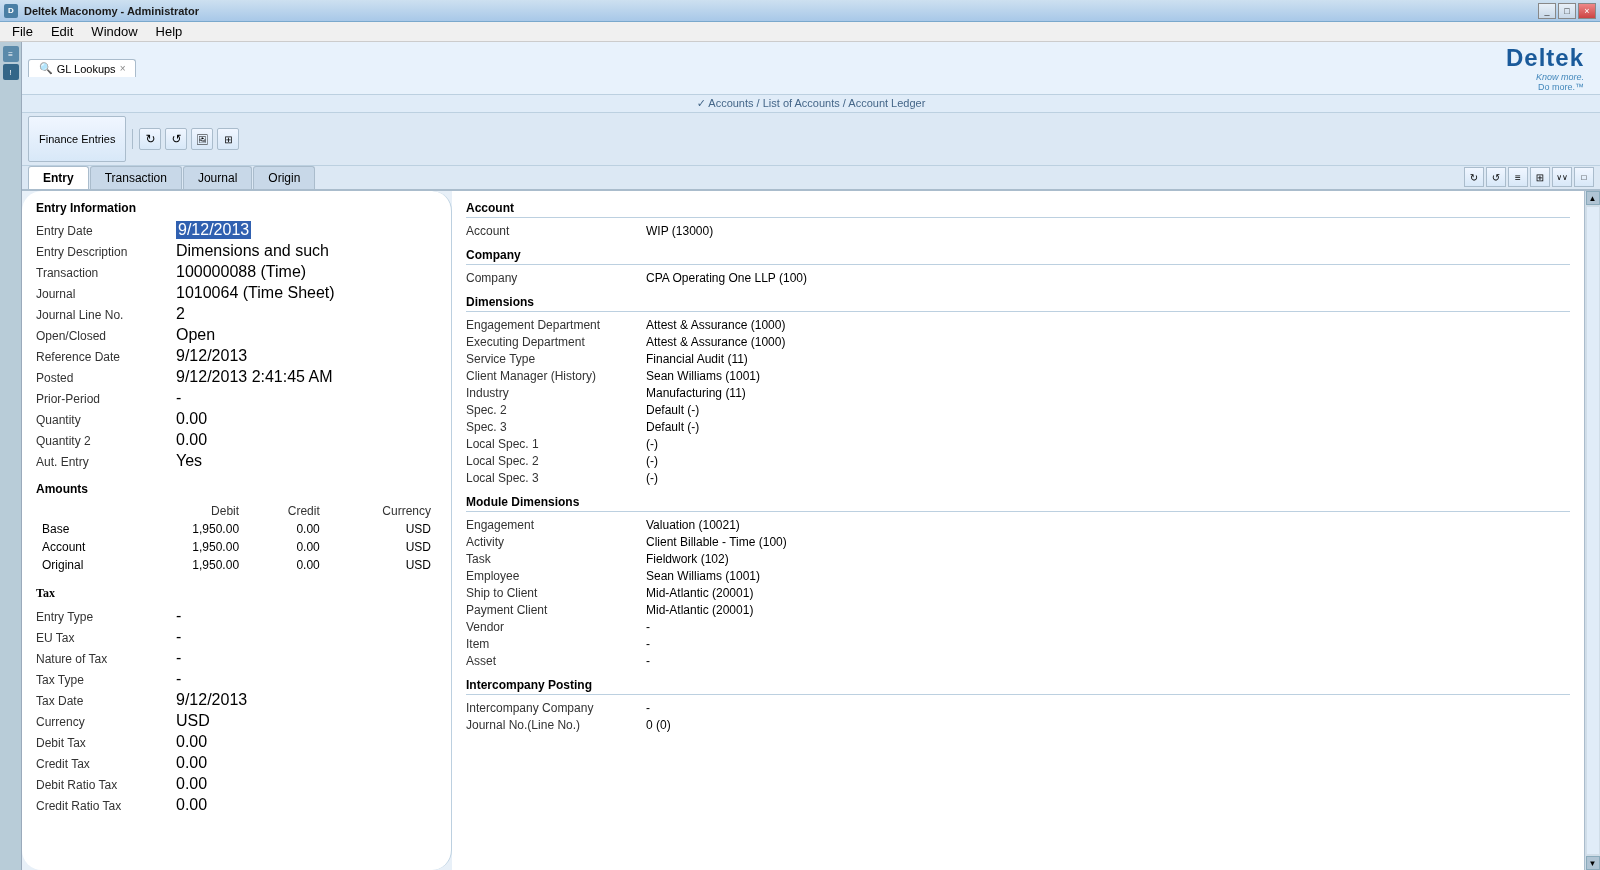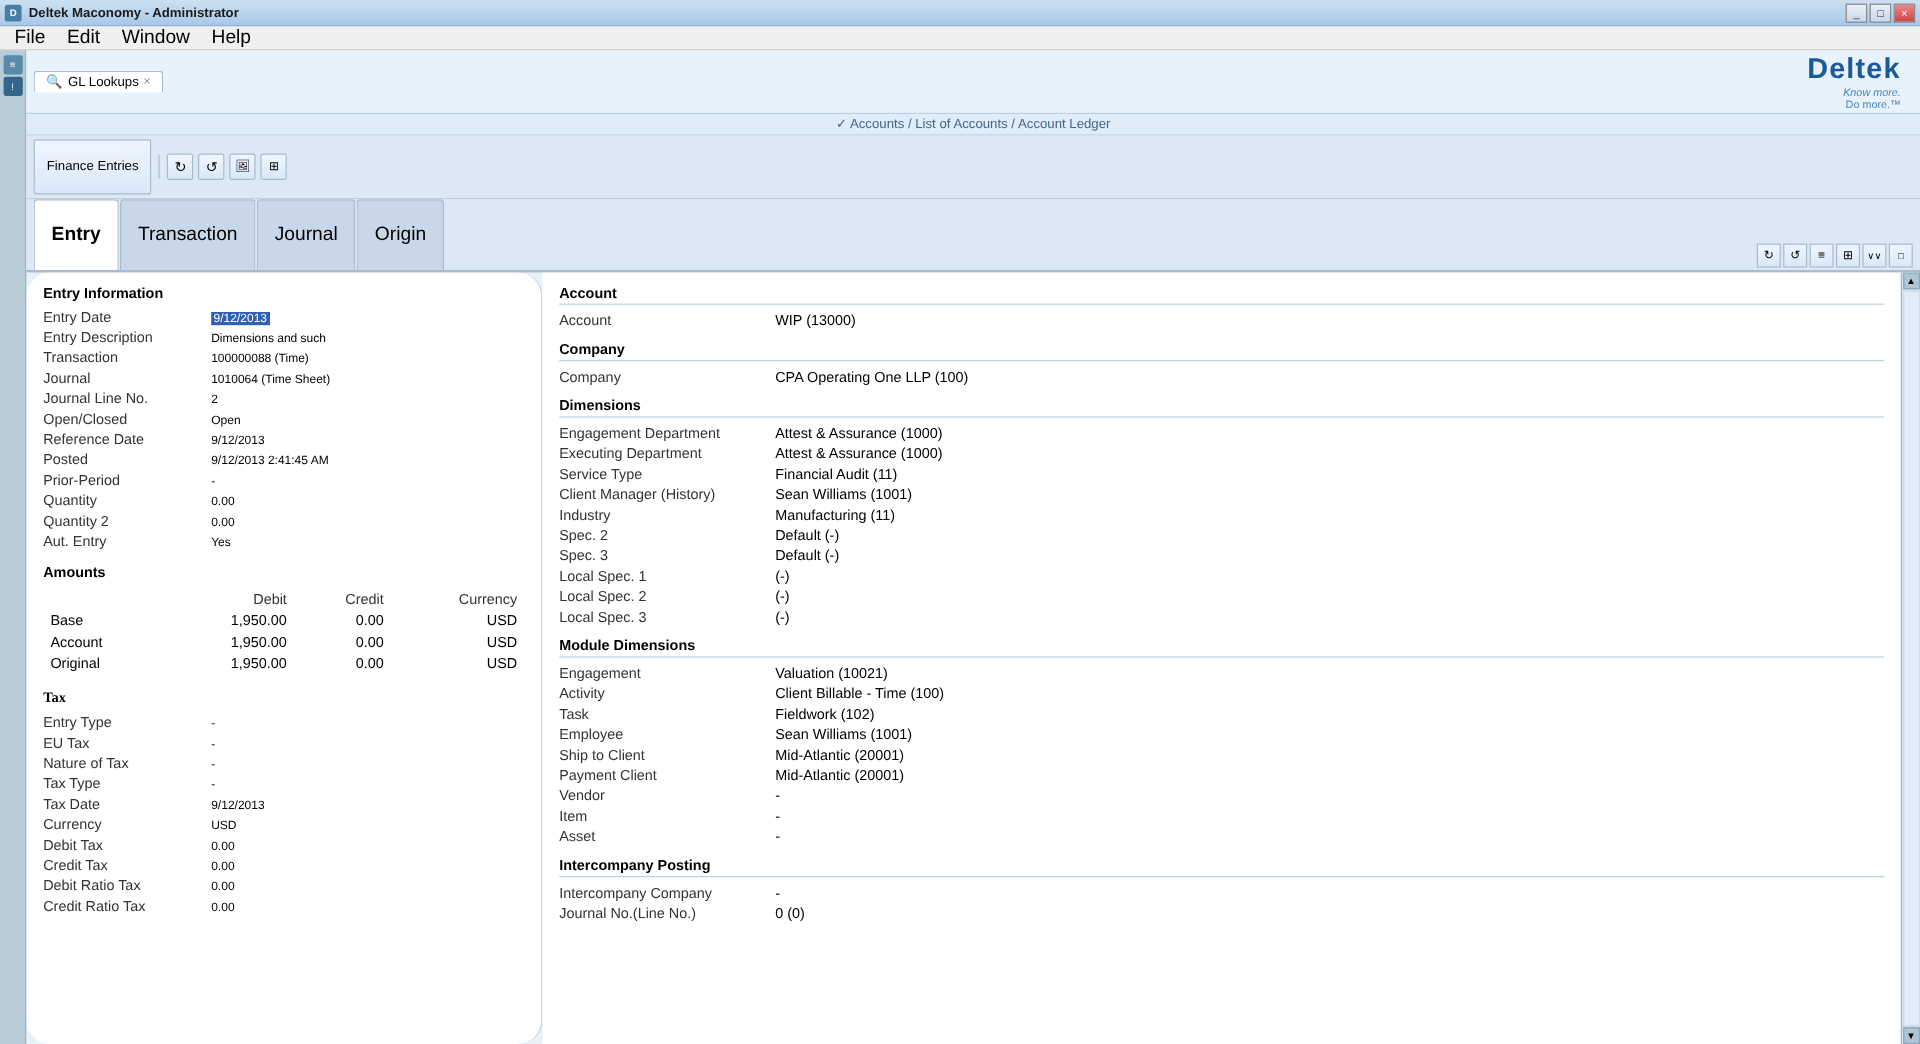--- a/index.html
+++ b/index.html
@@ -50,21 +50,21 @@
       background: #f0f0f0;
       height: 20px;
       display: flex;
       align-items: center;
       padding: 0 4px;
       border-bottom: 1px solid #ccc;
       gap: 2px;
     }
     .menu-item {
       padding: 1px 8px;
-      font-size: 16px;
+      font-size: 13px;
       cursor: pointer;
       color: #000;
     }
 
     
     .app-container {
       display: flex;
       height: calc(870px - 22px - 20px);
       background: #d0dde8;
     }
@@ -148,22 +148,22 @@
 
     
     .sub-tab-bar {
       background: #dce8f4;
       border-bottom: 2px solid #aabccc;
       display: flex;
       align-items: flex-end;
       padding: 0 6px;
     }
     .sub-tab {
-      padding: 20px 14px;
-      font-size: 16px;
+      padding: 4px 14px;
+      font-size: 12px;
       cursor: pointer;
       border: 1px solid transparent;
       border-bottom: none;
       margin-right: 1px;
       border-radius: 3px 3px 0 0;
     }
     .sub-tab.active {
       background: white;
       border-color: #aabccc;
       font-weight: bold;
@@ -227,21 +227,21 @@
       margin-bottom: 3px;
       align-items: baseline;
     }
     .field-label {
       width: 140px;
       min-width: 140px;
       color: #333;
       font-size: 12px;
     }
     .field-value {
-      font-size: 10px;
+      font-size: 16px;
       color: #000;
     }
     .field-value.selected {
       background: #3060b0;
       color: white;
       padding: 0 2px;
     }
 
     
     .amounts-section { margin-top: 8px; }

